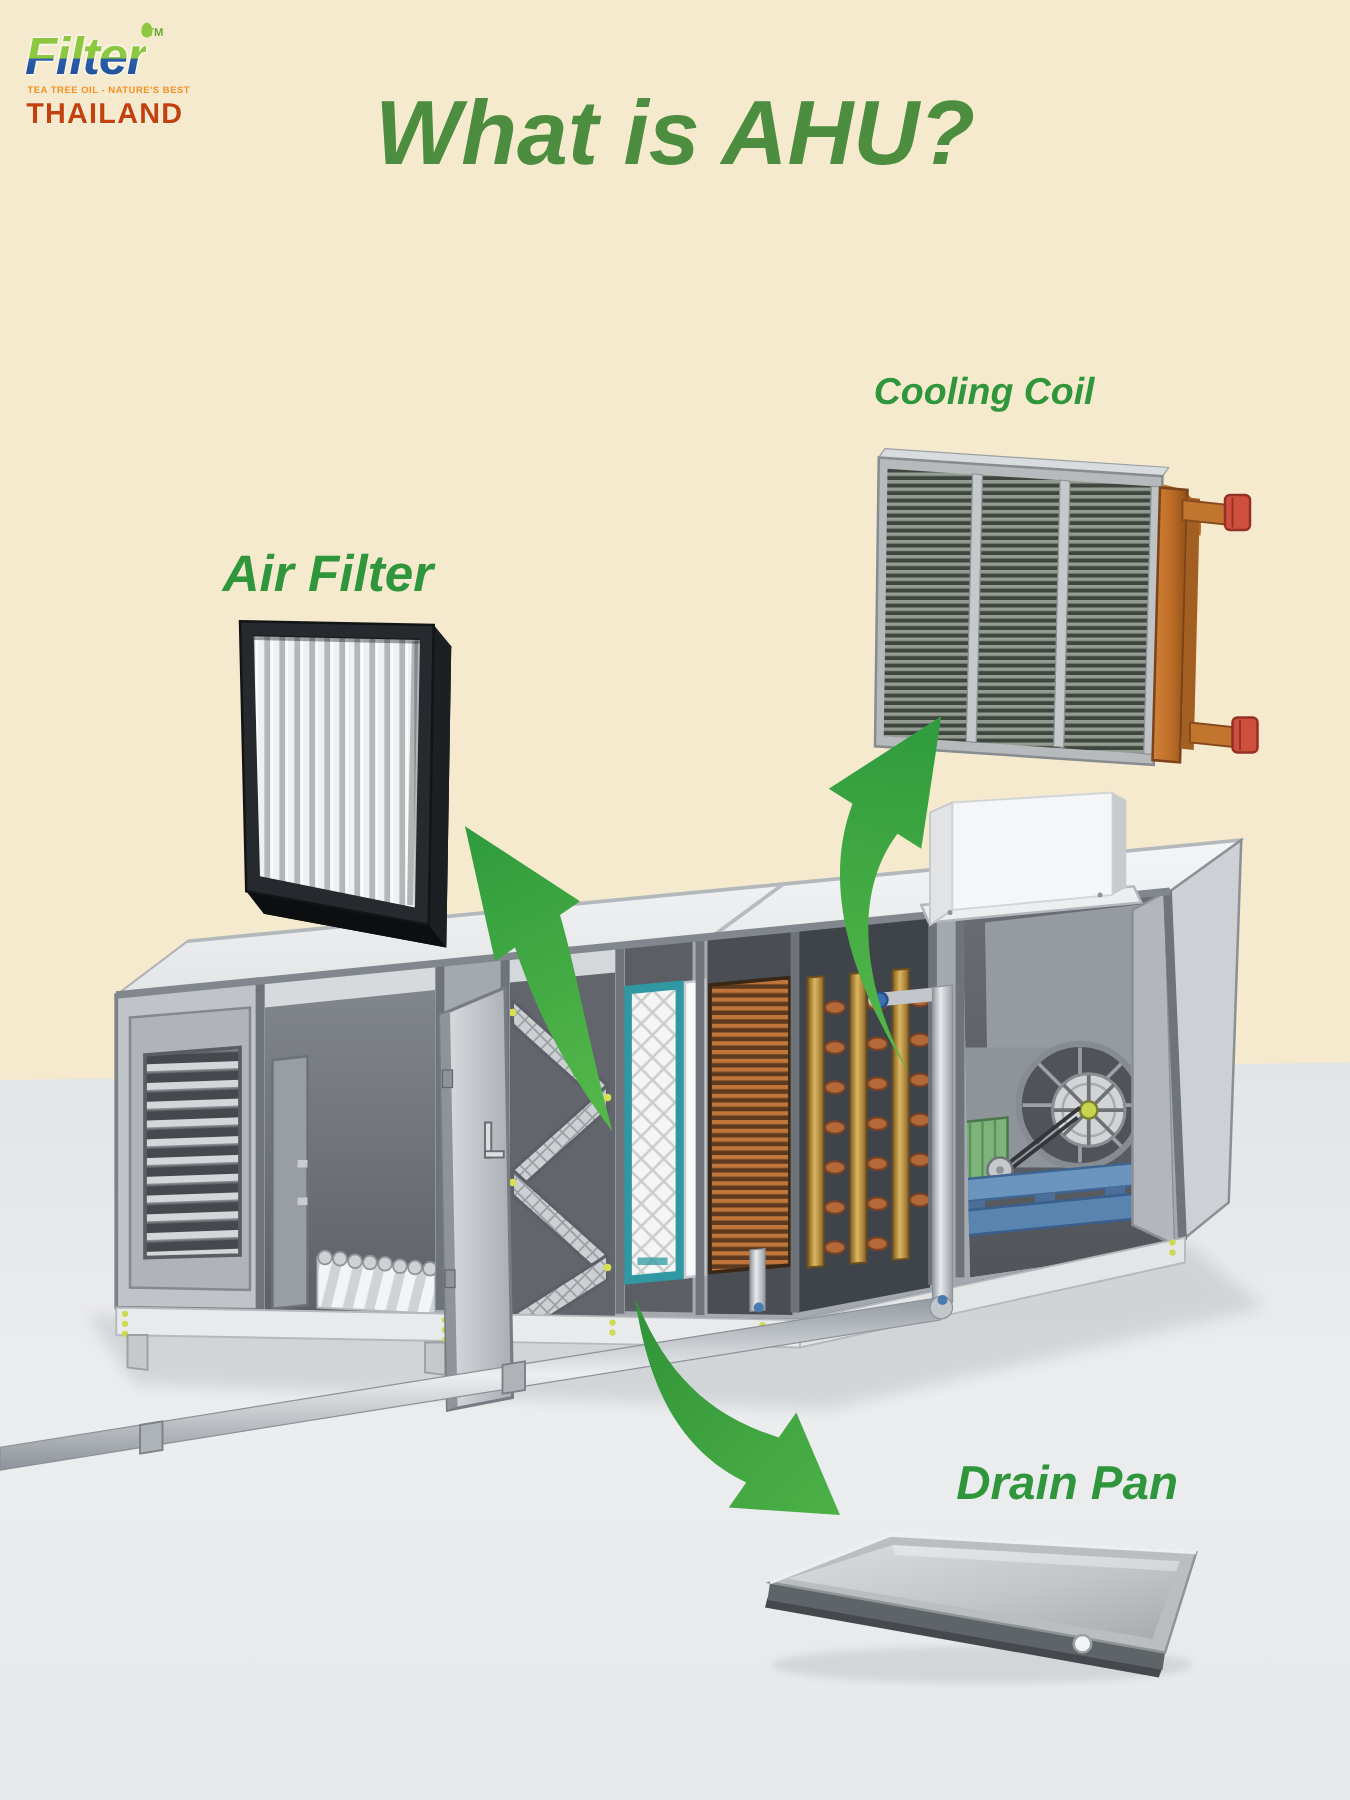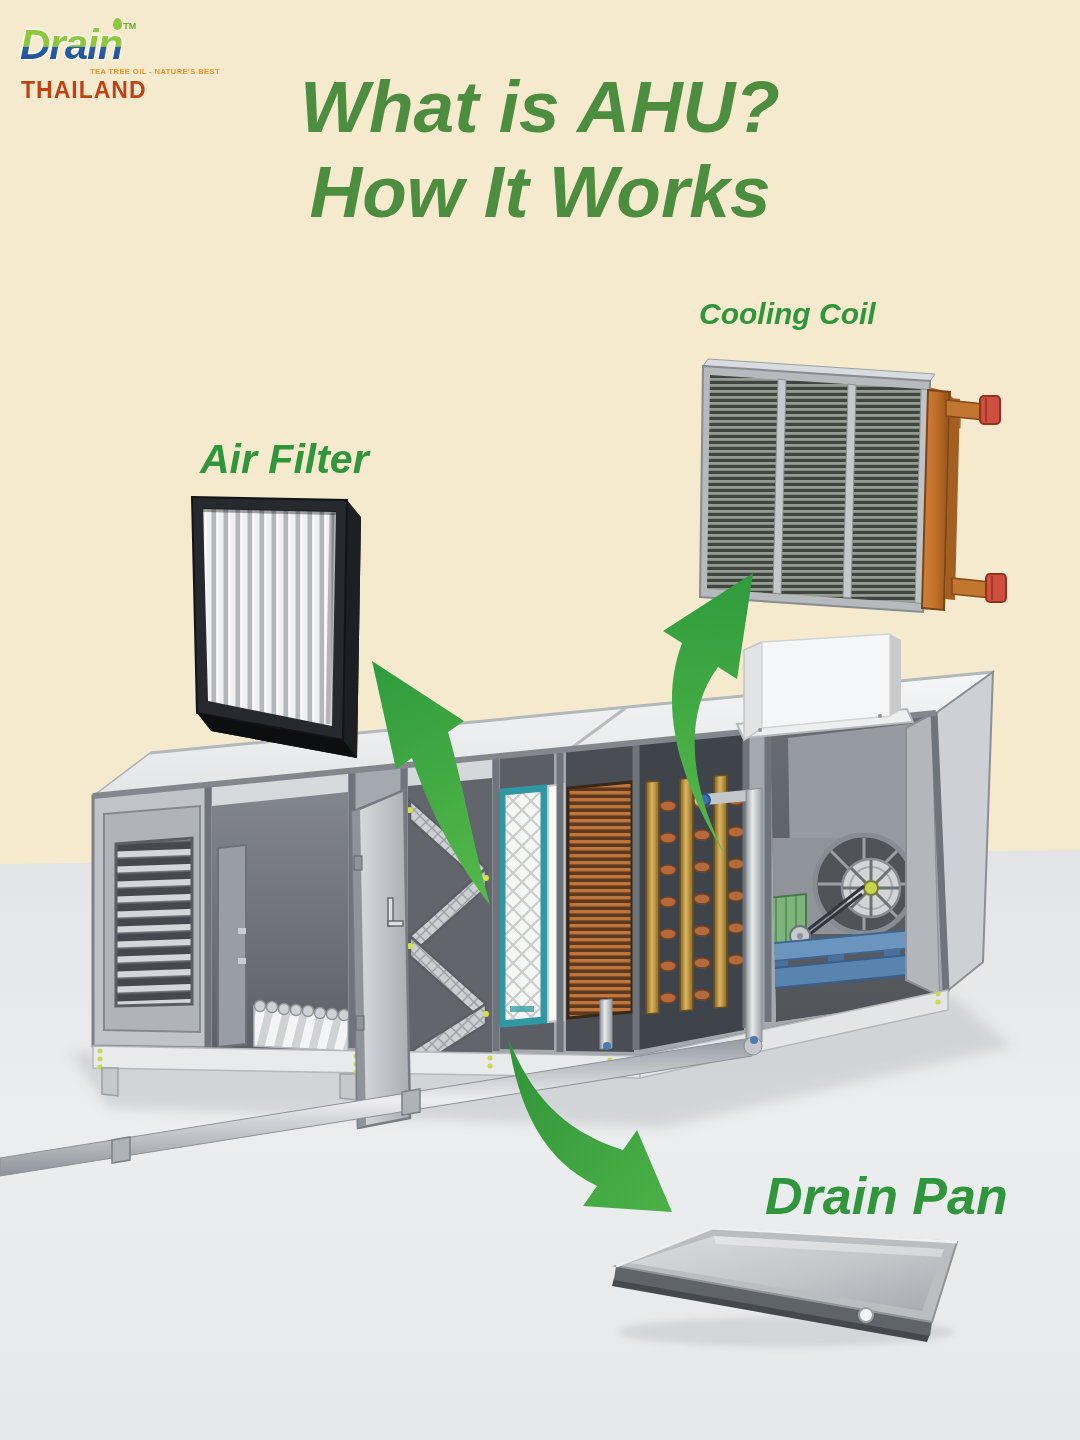--- a/index.html
+++ b/index.html
@@ -14,31 +14,31 @@
   .logo-row{position:relative;display:inline-block;}
   .brand{
     font-style:italic;font-weight:bold;font-size:42px;letter-spacing:-1px;
     background:linear-gradient(180deg,#8dc63f 0%, #8dc63f 54%, #2a5ca8 56%, #1c4d94 100%);
     -webkit-background-clip:text;background-clip:text;color:transparent;
     filter:drop-shadow(0 0 1px #ffffff) drop-shadow(0 0 1px #ffffff);
   }
   .tm{position:absolute;right:-14px;top:-2px;font-size:9px;font-weight:bold;color:#6cab33;text-align:right;}
   .drop{position:absolute;left:93px;top:-6px;width:9px;height:12px;background:#8dc63f;
     border-radius:50% 50% 50% 50%/60% 60% 40% 40%;}
-  .tagline{font-size:7.5px;font-weight:bold;color:#f29226;letter-spacing:.45px;margin:2px 0 3px 2px;white-space:nowrap;text-align:right;}
+  .tagline{font-size:7.5px;font-weight:bold;color:#f29226;letter-spacing:.45px;margin:2px 0 3px 2px;white-space:nowrap;}
   .thailand{font-size:23px;font-weight:bold;color:#c2410c;letter-spacing:1px;
     text-shadow:0 0 1px #fff,0 0 1px #fff;margin-left:1px;font-style:normal;}
   
   .title{position:absolute;left:0;right:0;top:64px;text-align:center;
     font-style:italic;font-weight:bold;color:#4d8d40;font-size:73px;line-height:1.17;letter-spacing:0px;}
   
   .callout{position:absolute;font-style:italic;font-weight:bold;color:#2f963c;white-space:nowrap;}
-  .lbl-air{left:200px;top:436px;font-size:41px;}
+  .lbl-air{left:178px;top:436px;font-size:41px;}
   .lbl-coil{left:699px;top:297px;font-size:30px;}
-  .lbl-pan{left:765px;top:1166px;font-size:52px;}
+  .lbl-pan{left:765px;top:1166px;font-size:38px;}
 </style>
 </head>
 <body>
 
 <svg class="scene" viewBox="0 0 1080 1440">
   <defs>
     <linearGradient id="floorGrad" x1="0" y1="0" x2="0" y2="1">
       <stop offset="0" stop-color="#e2e4e6"></stop>
         <stop offset=".45" stop-color="#ecedef"></stop>
         <stop offset="1" stop-color="#e6e8ea"></stop>
@@ -396,28 +396,27 @@
     <circle cx="866" cy="1315" r="7" fill="#f2f3f4" stroke="#9aa0a4" stroke-width="2"></circle>
   </g>
 
   <path fill="url(#arrow1G)" d="M490,905 C 472,840 462,780 448,732 L 464,721 L 372,661 L 396,769 L 412,758 C 428,806 452,856 490,905 Z"></path>
   <path fill="url(#arrow2G)" d="M727,858 C 695,800 678,720 718,667 L 737,679 L 753,573 L 663,631 L 682,643 C 656,712 684,790 727,858 Z"></path>
   <path fill="url(#arrow3G)" d="M508,1038 C 530,1092 560,1130 623,1150 L 637,1130 L 672,1212 L 583,1206 L 597,1186 C 543,1160 518,1108 508,1038 Z"></path>
 </svg>
 
 <div class="logo">
   <div class="logo-row">
-    <span class="brand">Drain</span>
+    <span class="brand">Filter</span>
     <span class="tm">TM</span>
     <span class="drop"></span>
   </div>
   <div class="tagline">TEA TREE OIL - NATURE'S BEST</div>
   <div class="thailand">THAILAND</div>
 </div>
 
 <div class="title">
   <div>What is AHU?</div>
-  <div>How It Works</div>
 </div>
 
 <span class="callout lbl-air">Air Filter</span>
 <span class="callout lbl-coil">Cooling Coil</span>
 <span class="callout lbl-pan">Drain Pan</span>
 
 </body></html>

